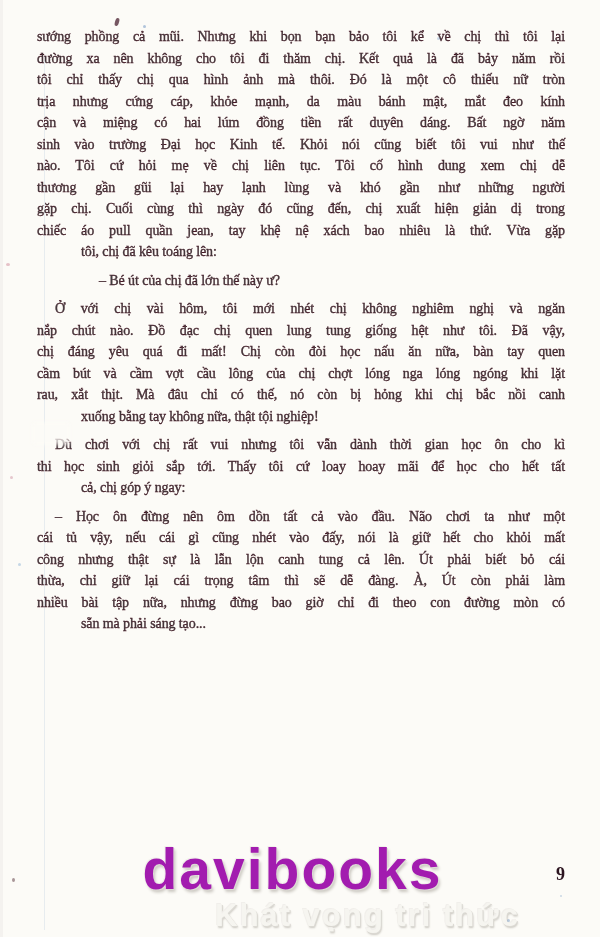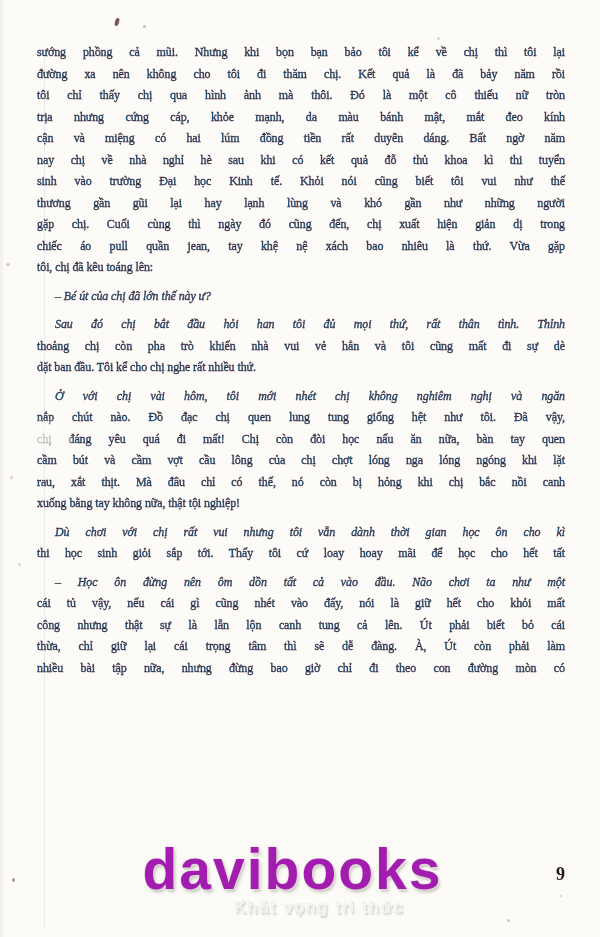--- a/index.html
+++ b/index.html
@@ -12,54 +12,54 @@
   }
   .edge-strip{
     position:absolute;left:0;top:0;width:3px;height:937px;
     background:#efede9;opacity:.6;
   }
   .scan-line{
     position:absolute;left:44px;top:55px;width:1px;height:875px;
     background:rgba(125,160,200,0.16);
   }
   .textblock{
-    position:absolute;left:37px;top:42px;width:528px;
-    font-size:12px;line-height:21.5px;
-    color:#0369a1;
+    position:absolute;left:37px;top:26px;width:528px;
+    font-size:14px;line-height:21.5px;
+    color:#404040;
     -webkit-text-stroke:0.35px #451523;
     letter-spacing:-0.1px;
   }
   .para{margin:0;}
   .para + .para{margin-top:7px;}
   .line{min-height:21.5px;}
   .jline{text-align:justify;text-align-last:justify;}
-  .lastline{text-align:justify;text-align-last:left;}
-  .indent{padding-left:18px;font-style:italic;}
+  .lastline{text-align:justify;text-align-last:left;margin-left:44px;}
+  .indent{padding-left:18px;}
   .smudge{
     position:absolute;left:35px;top:425px;width:32px;height:17px;
     background:rgba(252,251,247,0.72);
     box-shadow:0 0 4px 3px rgba(252,251,247,0.72);
   }
   .watermark{
     position:absolute;left:0;top:836px;width:585px;
     text-align:center;
     font-family:"Liberation Sans", sans-serif;
     pointer-events:none;
   }
   .wm-brand{
     font-size:57px;font-weight:bold;letter-spacing:2px;
     color:#a21caf;
     text-shadow:-1px -1px 0 #f1efeb, 1px 1px 0 #dddbd5, 2px 3px 3px #ccc9c2;
   }
   .wm-tagline{
     margin-top:-4px;margin-left:120px;
-    font-size:17px;font-weight:normal;letter-spacing:2px;
+    font-size:31px;font-weight:bold;letter-spacing:2px;
     color:#f6f5f0;
     text-shadow:-1px -1px 0 #f1efeb, 1px 1px 0 #dbd9d3, 1px 2px 2px #ccc9c2;
-    text-align:center;width:400px;
+    text-align:right;width:400px;
   }
   .pagenum{
     position:absolute;left:556px;top:864px;
     font-size:18px;font-weight:bold;
     color:#2c1420;
     font-family:"Liberation Serif", serif;
   }
   .speck{position:absolute;border-radius:50%;}
   .sp1{left:115px;top:18px;width:4px;height:8px;background:#4a2030;border-radius:40%;transform:rotate(15deg);opacity:.75;}
   .sp2{left:143px;top:25px;width:3px;height:3px;background:#7da0c8;opacity:.6;}
@@ -78,53 +78,50 @@
   <div class="edge-strip"></div>
   <div class="scan-line"></div>
 
   <div class="textblock" id="textblock">
       <div class="para">
         <div class="line jline">sướng phồng cả mũi. Nhưng khi bọn bạn bảo tôi kể về chị thì tôi lại</div>
         <div class="line jline">đường xa nên không cho tôi đi thăm chị. Kết quả là đã bảy năm rồi</div>
         <div class="line jline">tôi chỉ thấy chị qua hình ảnh mà thôi. Đó là một cô thiếu nữ tròn</div>
         <div class="line jline">trịa nhưng cứng cáp, khỏe mạnh, da màu bánh mật, mắt đeo kính</div>
         <div class="line jline">cận và miệng có hai lúm đồng tiền rất duyên dáng. Bất ngờ năm</div>
-        <div class="line jline">nay chị về nhà nghỉ hè sau khi có kết quả đỗ thủ khoa kì thi tuyển</div>
         <div class="line jline">sinh vào trường Đại học Kinh tế. Khỏi nói cũng biết tôi vui như thế</div>
+        <div class="line jline">nào. Tôi cứ hỏi mẹ về chị liên tục. Tôi cố hình dung xem chị dễ</div>
         <div class="line jline">thương gần gũi lại hay lạnh lùng và khó gần như những người</div>
         <div class="line jline">gặp chị. Cuối cùng thì ngày đó cũng đến, chị xuất hiện giản dị trong</div>
         <div class="line jline">chiếc áo pull quần jean, tay khệ nệ xách bao nhiêu là thứ. Vừa gặp</div>
         <div class="line lastline">tôi, chị đã kêu toáng lên:</div>
       </div>
       <div class="para">
         <div class="line lastline indent">– Bé út của chị đã lớn thế này ư?</div>
-      </div>
-      <div class="para">
-        <div class="line jline indent">Sau đó chị bắt đầu hỏi han tôi đủ mọi thứ, rất thân tình. Thỉnh</div>
-        <div class="line jline">thoảng chị còn pha trò khiến nhà vui vẻ hẳn và tôi cũng mất đi sự dè</div>
-        <div class="line lastline">dặt ban đầu. Tôi kể cho chị nghe rất nhiều thứ.</div>
       </div>
       <div class="para">
         <div class="line jline indent">Ở với chị vài hôm, tôi mới nhét chị không nghiêm nghị và ngăn</div>
         <div class="line jline">nắp chút nào. Đồ đạc chị quen lung tung giống hệt như tôi. Đã vậy,</div>
         <div class="line jline">chị đáng yêu quá đi mất! Chị còn đòi học nấu ăn nữa, bàn tay quen</div>
         <div class="line jline">cầm bút và cầm vợt cầu lông của chị chợt lóng nga lóng ngóng khi lặt</div>
         <div class="line jline">rau, xắt thịt. Mà đâu chỉ có thế, nó còn bị hỏng khi chị bắc nồi canh</div>
         <div class="line lastline">xuống bằng tay không nữa, thật tội nghiệp!</div>
       </div>
       <div class="para">
         <div class="line jline indent">Dù chơi với chị rất vui nhưng tôi vẫn dành thời gian học ôn cho kì</div>
         <div class="line jline">thi học sinh giỏi sắp tới. Thấy tôi cứ loay hoay mãi để học cho hết tất</div>
+        <div class="line lastline">cả, chị góp ý ngay:</div>
       </div>
       <div class="para">
         <div class="line jline indent">– Học ôn đừng nên ôm dồn tất cả vào đầu. Não chơi ta như một</div>
         <div class="line jline">cái tủ vậy, nếu cái gì cũng nhét vào đấy, nói là giữ hết cho khỏi mất</div>
         <div class="line jline">công nhưng thật sự là lẫn lộn canh tung cả lên. Út phải biết bỏ cái</div>
         <div class="line jline">thừa, chỉ giữ lại cái trọng tâm thì sẽ dễ đàng. À, Út còn phải làm</div>
         <div class="line jline">nhiều bài tập nữa, nhưng đừng bao giờ chỉ đi theo con đường mòn có</div>
+        <div class="line lastline">sẵn mà phải sáng tạo...</div>
       </div>
     </div>
 
   <div class="smudge"></div>
 
   <div class="watermark">
     <div class="wm-brand">davibooks</div>
     <div class="wm-tagline">Khát vọng tri thức</div>
   </div>
 

